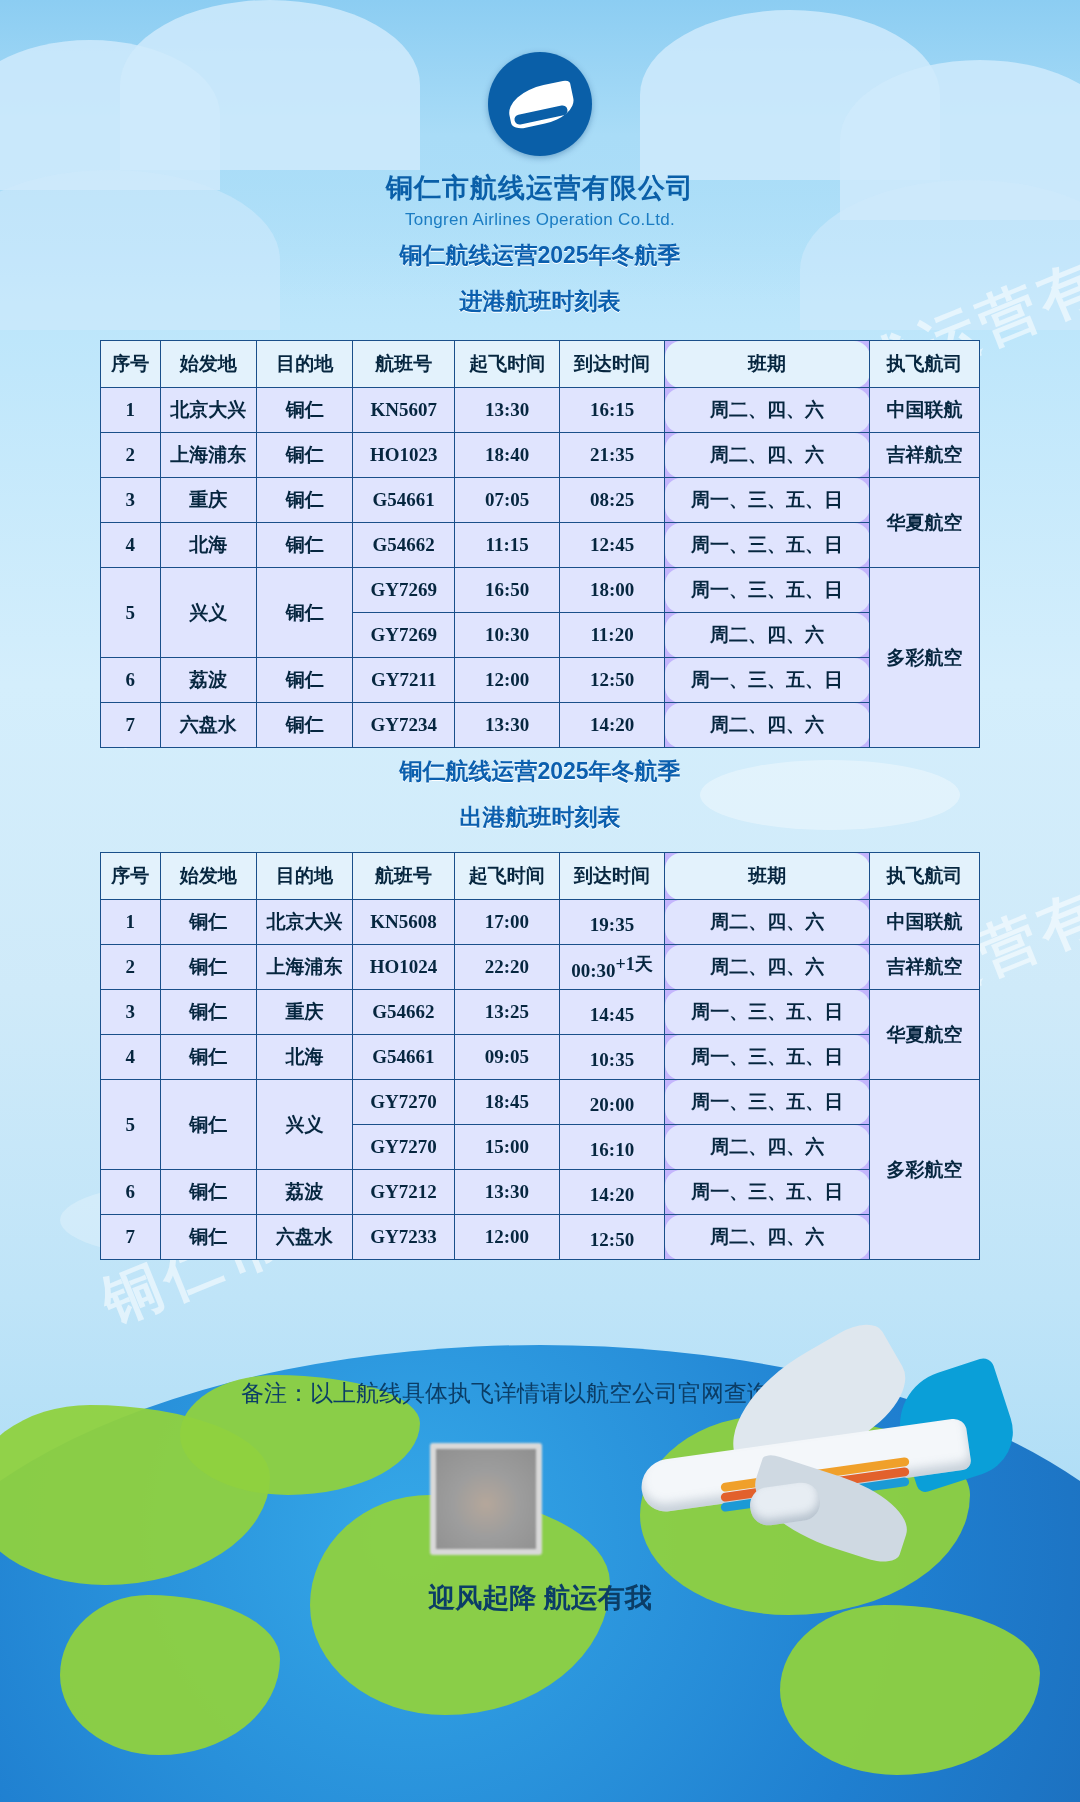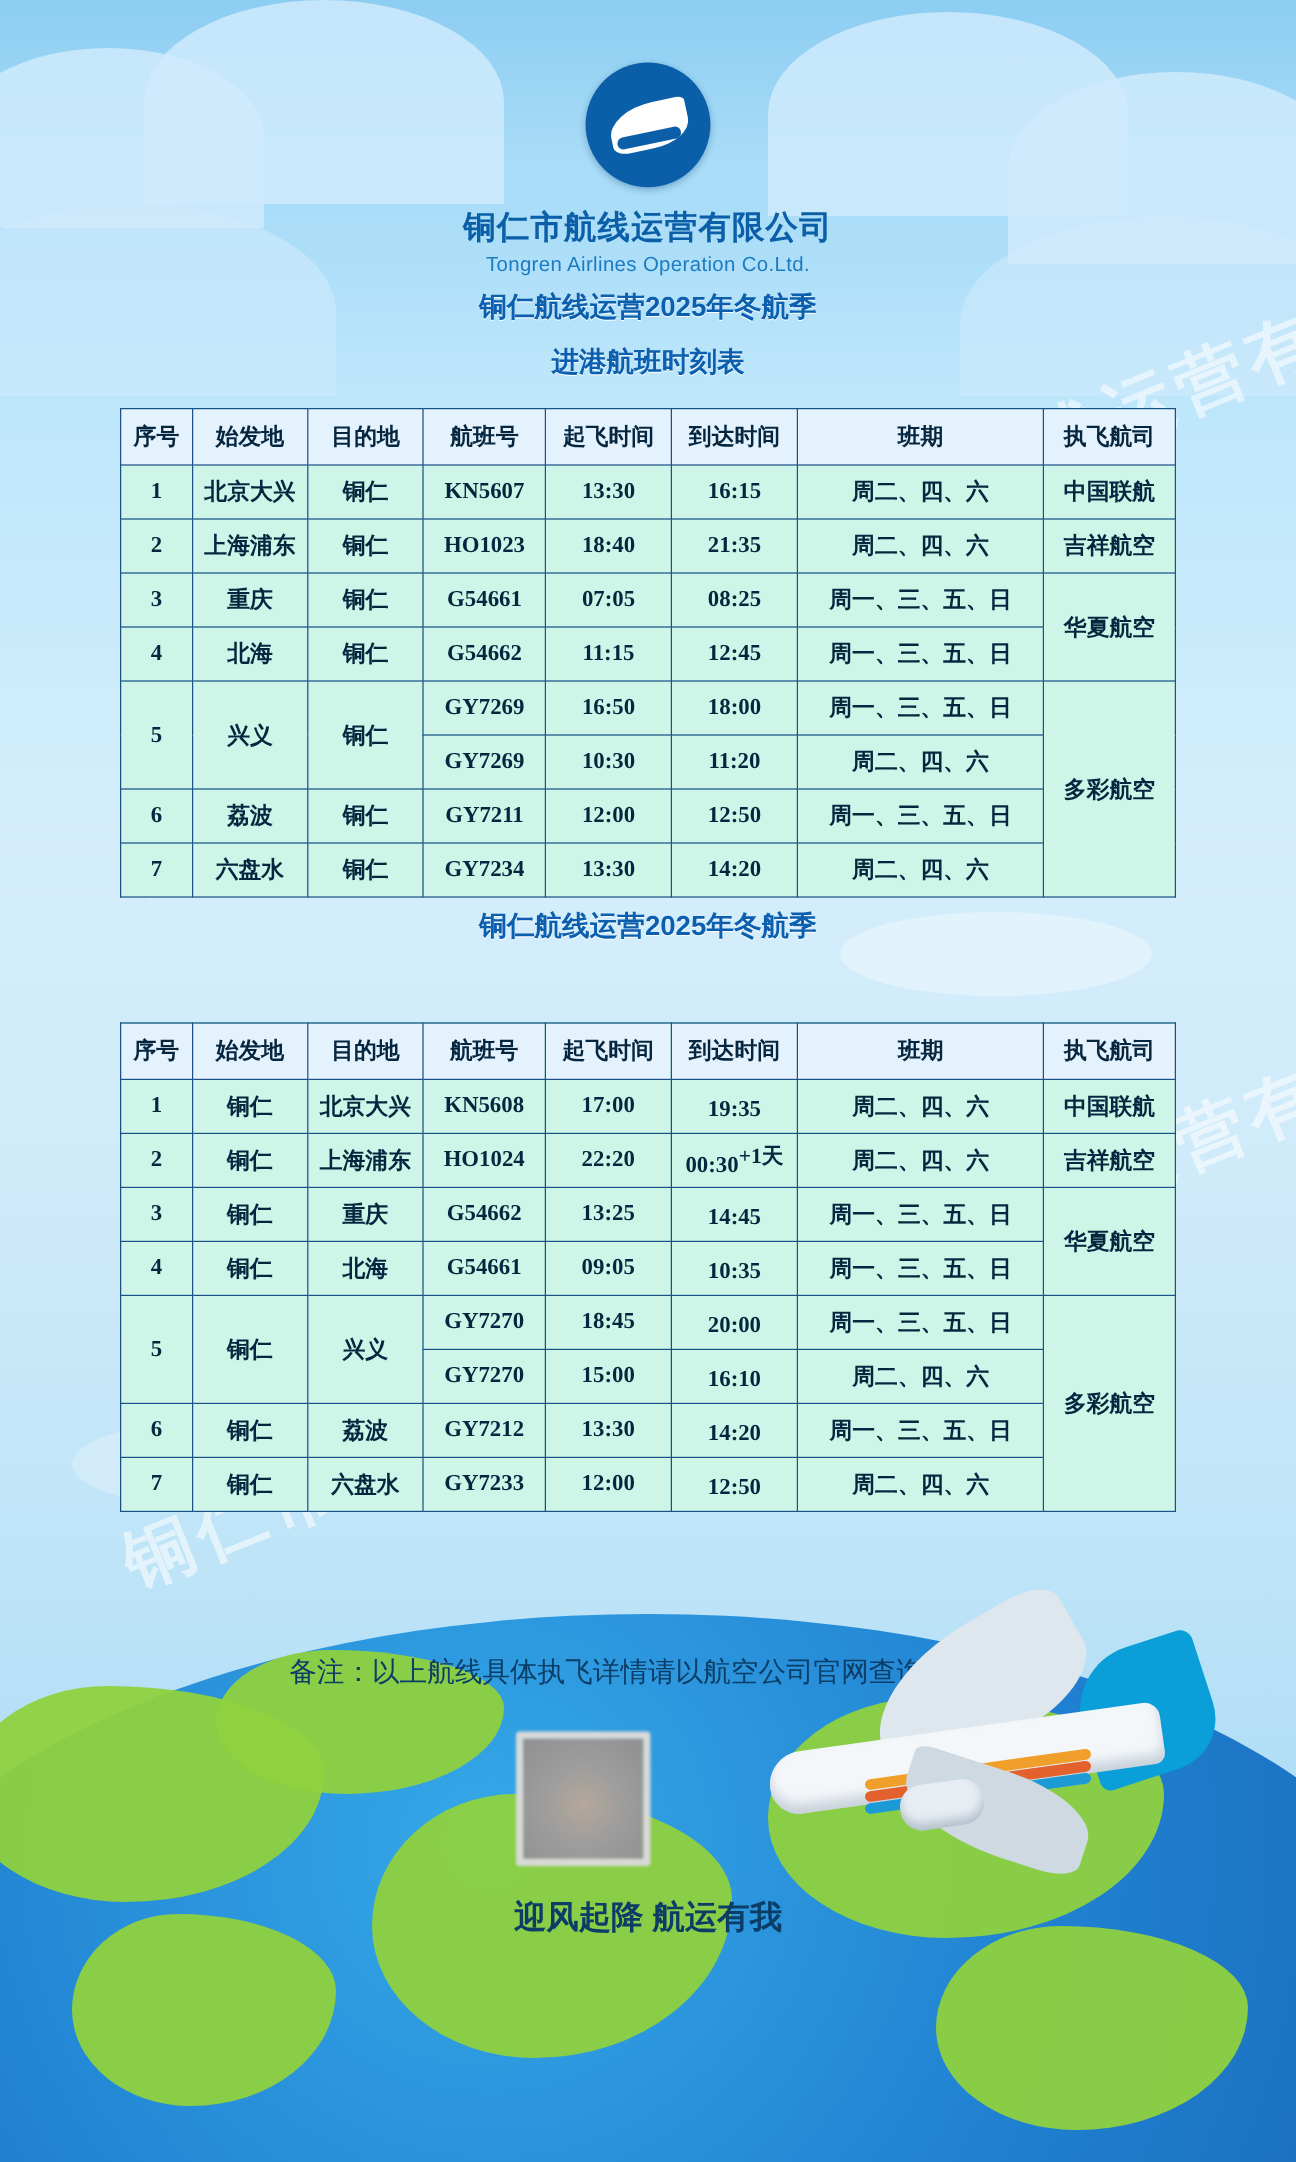--- a/index.html
+++ b/index.html
@@ -43,30 +43,30 @@
     transform:rotate(-22deg);white-space:nowrap;pointer-events:none;letter-spacing:6px;}
   .wm1{left:600px;top:300px;}
   .wm2{left:80px;top:560px;}
   .wm3{left:600px;top:930px;}
   .wm4{left:80px;top:1135px;}
 
   
   .tbl-wrap{position:absolute;left:100px;width:880px;}
   #wrap-in{top:340px;}
   #wrap-out{top:852px;}
-  table{border-collapse:collapse;width:880px;background:#86efac;}
+  table{border-collapse:collapse;width:880px;background:#c4b5fd;}
   th,td{border:1px solid #1a4f8a;text-align:center;color:#06263f;
     font-family:"Liberation Serif","DejaVu Serif",serif;font-weight:bold;}
   th{height:44px;font-size:19px;background:#e3f2fc;}
   td{height:42px;font-size:19px;background:rgba(234,246,253,.72);}
   td.num,th.num{width:58px;}
   td.loc,th.loc{width:96px;}
   td.fno,th.fno{width:100px;}
   td.tm,th.tm{width:104px;}
-  td.days,th.days{width:208px;}
+  td.days,th.days{width:208px;border-radius:16px;}
   td.air,th.air{width:110px;}
   sup{font-size:18px;}
 
   
   .note{position:absolute;left:0;right:0;top:1378px;text-align:center;font-size:23px;color:#0b3d66;
     font-family:"Liberation Serif","DejaVu Serif",serif;}
   .qr{position:absolute;left:430px;top:1443px;width:100px;height:100px;
     background:radial-gradient(circle at 50% 55%,#b5a79b 0%,#9d9d9d 45%,#8f8f8f 100%);
     filter:blur(1.2px);border:6px solid #d9d9d9;border-radius:3px;}
   .slogan{position:absolute;left:0;right:0;top:1580px;text-align:center;font-size:27px;font-weight:bold;color:#0b3d66;}
@@ -215,20 +215,21 @@
         <td class="tm">13:30</td>
         <td class="tm">14:20</td>
         <td class="days">周二、四、六</td>
       </tr>
     </tbody>
   </table>
 </div>
 
 <div class="doc-title" id="title-out">
   <div>铜仁航线运营2025年冬航季</div>
+  <div>出港航班时刻表</div>
 </div>
 
 <div class="tbl-wrap" id="wrap-out">
   <table>
     <thead>
       <tr>
         <th class="num">序号</th>
         <th class="loc">始发地</th>
         <th class="loc">目的地</th>
         <th class="fno">航班号</th>

